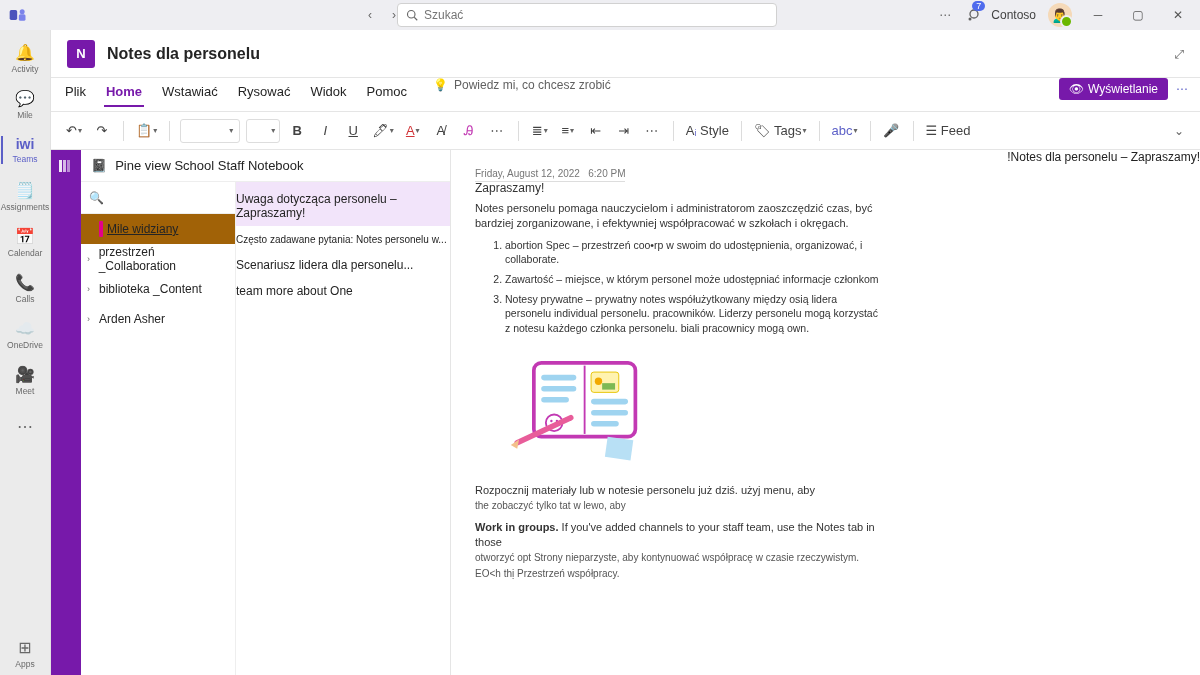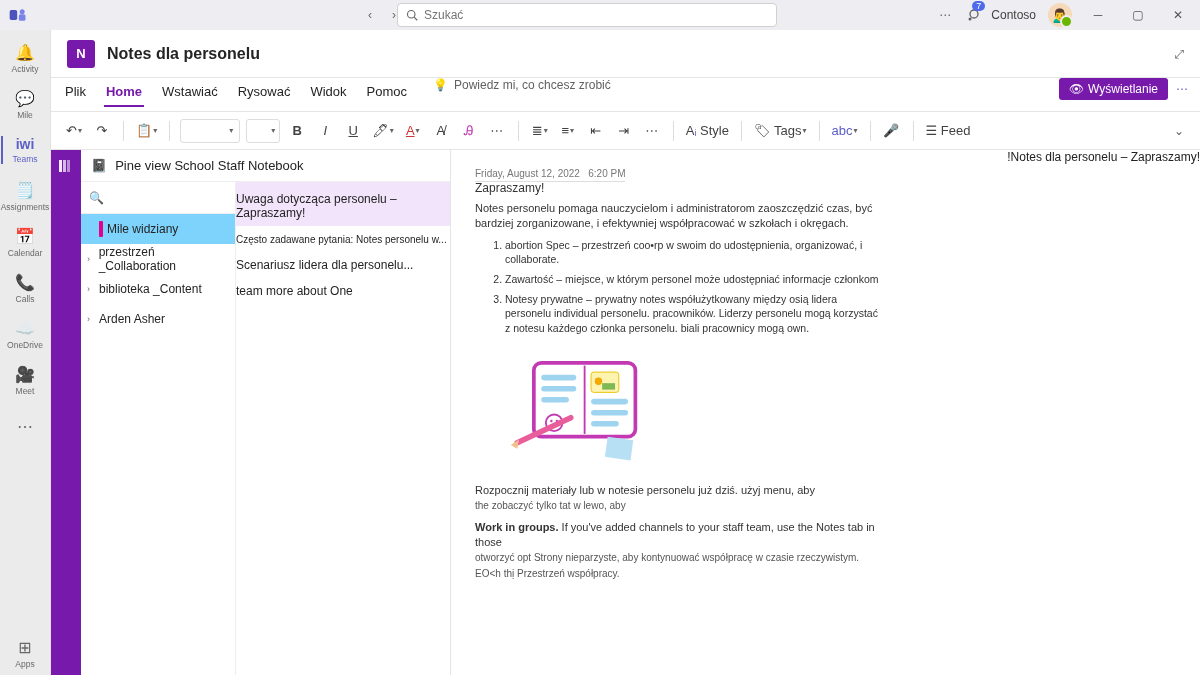--- a/index.html
+++ b/index.html
@@ -60,21 +60,21 @@
   .content { flex:1; display:flex; overflow:hidden; position:relative;}
 
   .purple-stub { width:30px; background:#7719aa; display:flex;align-items:flex-start;justify-content:center;padding-top:8px;color:#fff;cursor:pointer; }
   .notebook-bar { width:370px; display:flex; flex-direction:column; border-right:1px solid #e5e5e5;}
   .notebook-title-row { height:32px; display:flex; align-items:center; padding:0 10px; gap:8px; font-size:13px; border-bottom:1px solid #eee;}
   .nb-split { flex:1; display:flex; }
   .sections-col { width:155px; border-right:1px solid #eee; }
   .pages-col { flex:1; }
   .search-row{height:32px;display:flex;align-items:center;padding:0 8px;border-bottom:1px solid #eee;}
   .section-item { height:30px; display:flex; align-items:center; padding:0 6px; gap:4px; font-size:12px; cursor:pointer; }
-  .section-item.selected { background:#7dd3fc; }
+  .section-item.selected { background:#a16207;text-decoration:underline; }
   .section-item .sec-color{width:4px;height:16px;background:#e3008c;border-radius:1px;}
   .section-item .chev-s{width:8px;font-size:9px;color:#666;}
   .page-item { padding:6px 0; font-size:12px; cursor:pointer; }
   .page-item.selected { background:#f2e4fa; }
 
   
   .canvas { flex:1; padding:16px 24px; overflow:auto; font-size:12px; color:#333; position:relative;}
   .canvas .date{font-size:10px;color:#767676;border-bottom:1px solid #ddd;display:inline-block;padding-bottom:2px;margin-bottom:2px;}
   .canvas .welcome{font-size:12px;margin-top:-3px;}
   .canvas p{font-size:11px;line-height:1.4;margin:6px 0;max-width:400px;}

